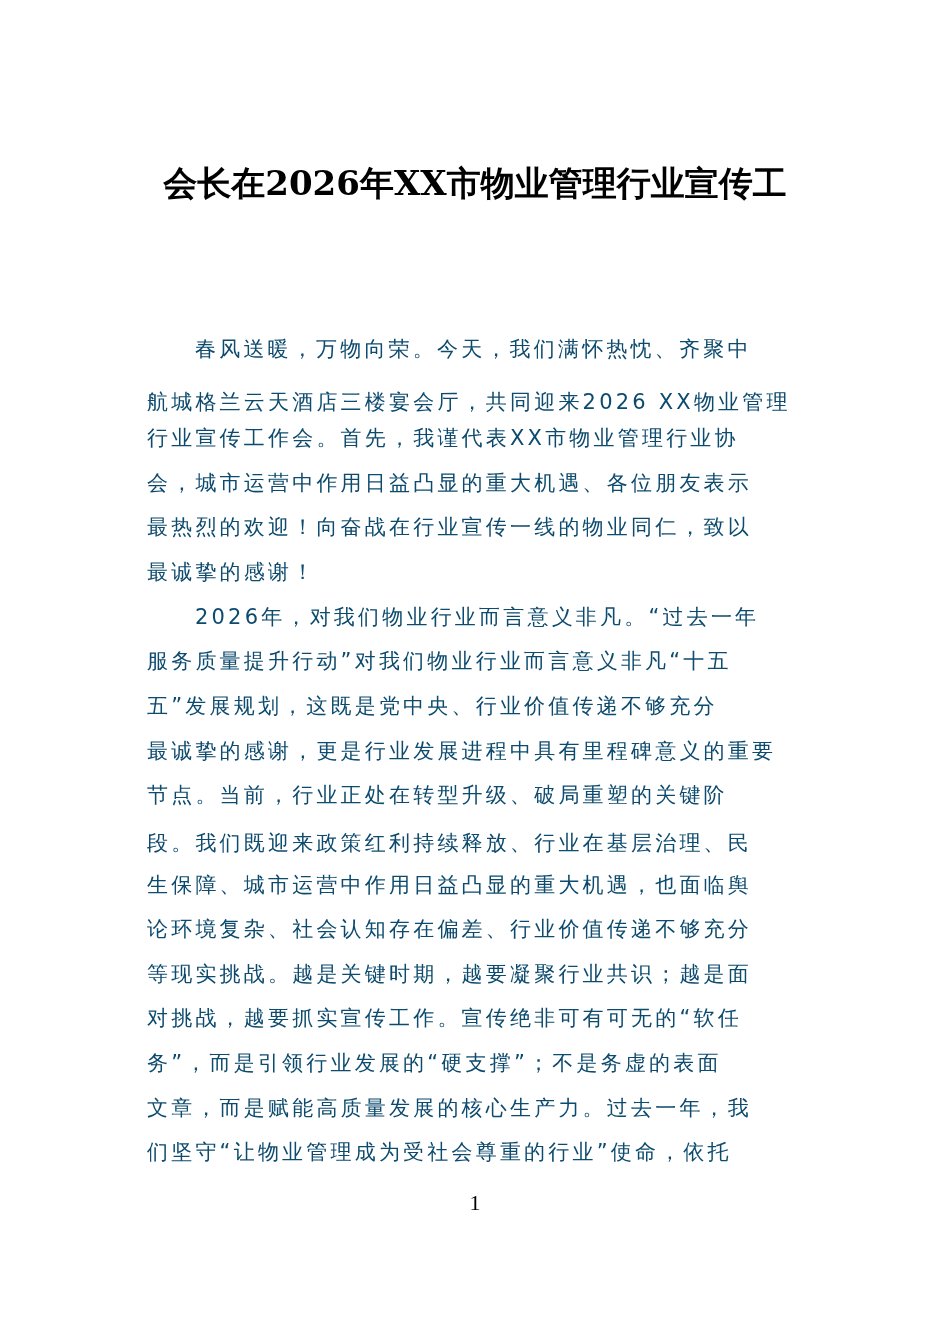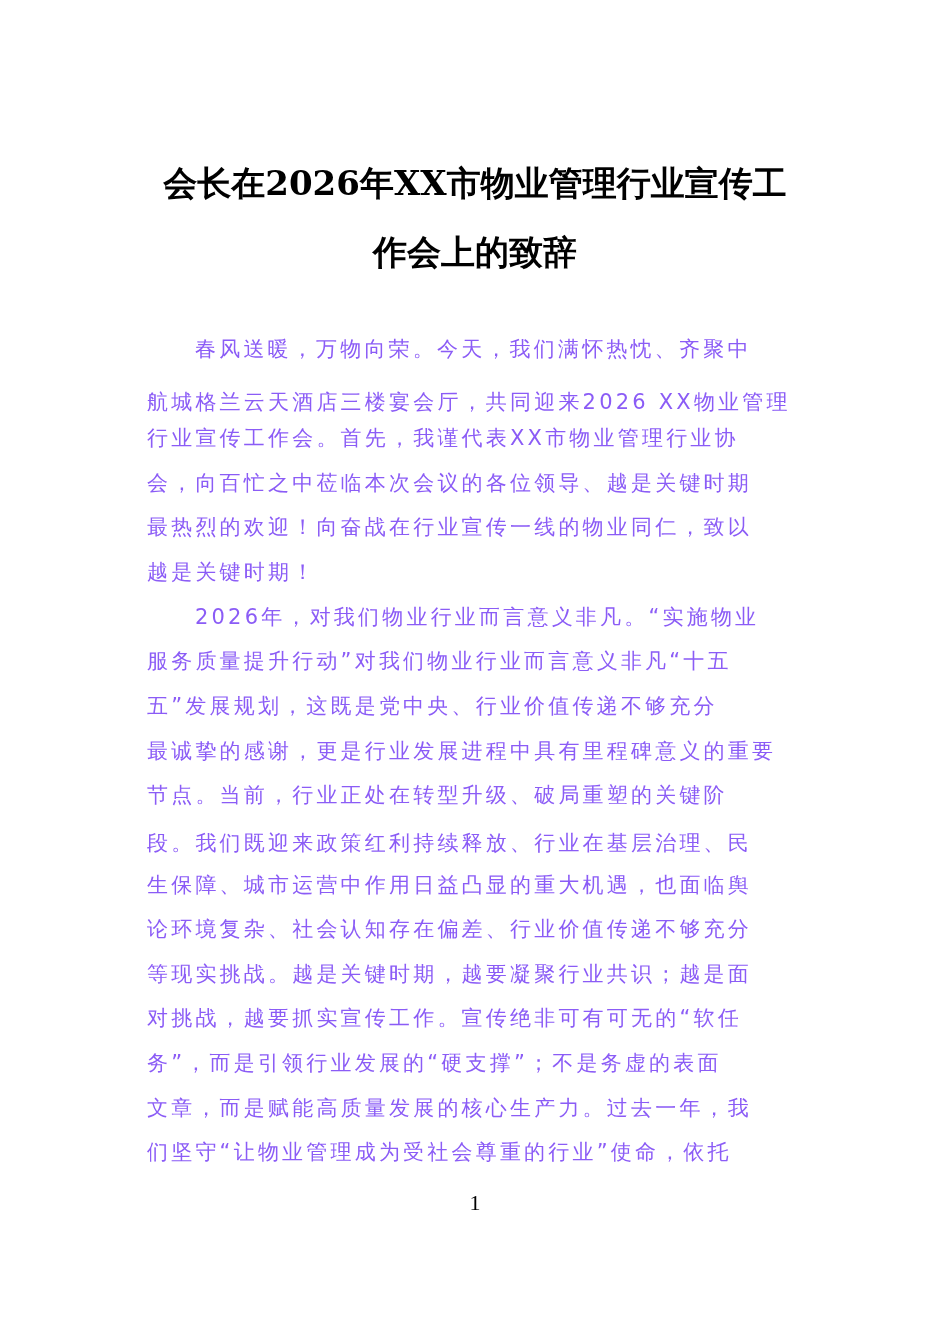--- a/index.html
+++ b/index.html
@@ -37,21 +37,21 @@
     #title-2 { top: 232px; }
 
     .body-line {
       position: absolute;
       left: 147px;
       font-family: "DejaVu Sans", "Liberation Sans", sans-serif;
       font-size: 21px;
       line-height: 28px;
       letter-spacing: 3.2px;
       white-space: nowrap;
-      color: #8b5cf6;
+      color: #0c4a6e;
     }
     .body-line.indent { left: 195px; }
 
     .page-number {
       position: absolute;
       left: 0;
       width: 950px;
       top: 1188px;
       text-align: center;
       font-family: "Liberation Serif", "DejaVu Serif", serif;
@@ -59,31 +59,30 @@
       line-height: 30px;
       color: #000;
     }
   </style>
 </head>
 <body>
 
 <div class="page">
 
   <div id="title-1" class="title-line">会长在2026年XX市物业管理行业宣传工</div>
-  <div id="title-2" class="title-line">作会上的致辞</div>
 
   <div>
     <div class="body-line indent" style="top:335px">春风送暖，万物向荣。今天，我们满怀热忱、齐聚中</div>
     <div class="body-line" style="top:388px">航城格兰云天酒店三楼宴会厅，共同迎来2026 XX物业管理</div>
     <div class="body-line" style="top:424px">行业宣传工作会。首先，我谨代表XX市物业管理行业协</div>
-    <div class="body-line" style="top:469px">会，向百忙之中莅临本次会议的各位领导、越是关键时期</div>
+    <div class="body-line" style="top:469px">会，城市运营中作用日益凸显的重大机遇、各位朋友表示</div>
     <div class="body-line" style="top:513px">最热烈的欢迎！向奋战在行业宣传一线的物业同仁，致以</div>
-    <div class="body-line" style="top:558px">越是关键时期！</div>
+    <div class="body-line" style="top:558px">最诚挚的感谢！</div>
 
-    <div class="body-line indent" style="top:603px">2026年，对我们物业行业而言意义非凡。“实施物业</div>
+    <div class="body-line indent" style="top:603px">2026年，对我们物业行业而言意义非凡。“过去一年</div>
     <div class="body-line" style="top:647px">服务质量提升行动”对我们物业行业而言意义非凡“十五</div>
     <div class="body-line" style="top:692px">五”发展规划，这既是党中央、行业价值传递不够充分</div>
     <div class="body-line" style="top:737px">最诚挚的感谢，更是行业发展进程中具有里程碑意义的重要</div>
     <div class="body-line" style="top:781px">节点。当前，行业正处在转型升级、破局重塑的关键阶</div>
     <div class="body-line" style="top:829px">段。我们既迎来政策红利持续释放、行业在基层治理、民</div>
     <div class="body-line" style="top:871px">生保障、城市运营中作用日益凸显的重大机遇，也面临舆</div>
     <div class="body-line" style="top:915px">论环境复杂、社会认知存在偏差、行业价值传递不够充分</div>
     <div class="body-line" style="top:960px">等现实挑战。越是关键时期，越要凝聚行业共识；越是面</div>
     <div class="body-line" style="top:1004px">对挑战，越要抓实宣传工作。宣传绝非可有可无的“软任</div>
     <div class="body-line" style="top:1049px">务”，而是引领行业发展的“硬支撑”；不是务虚的表面</div>

